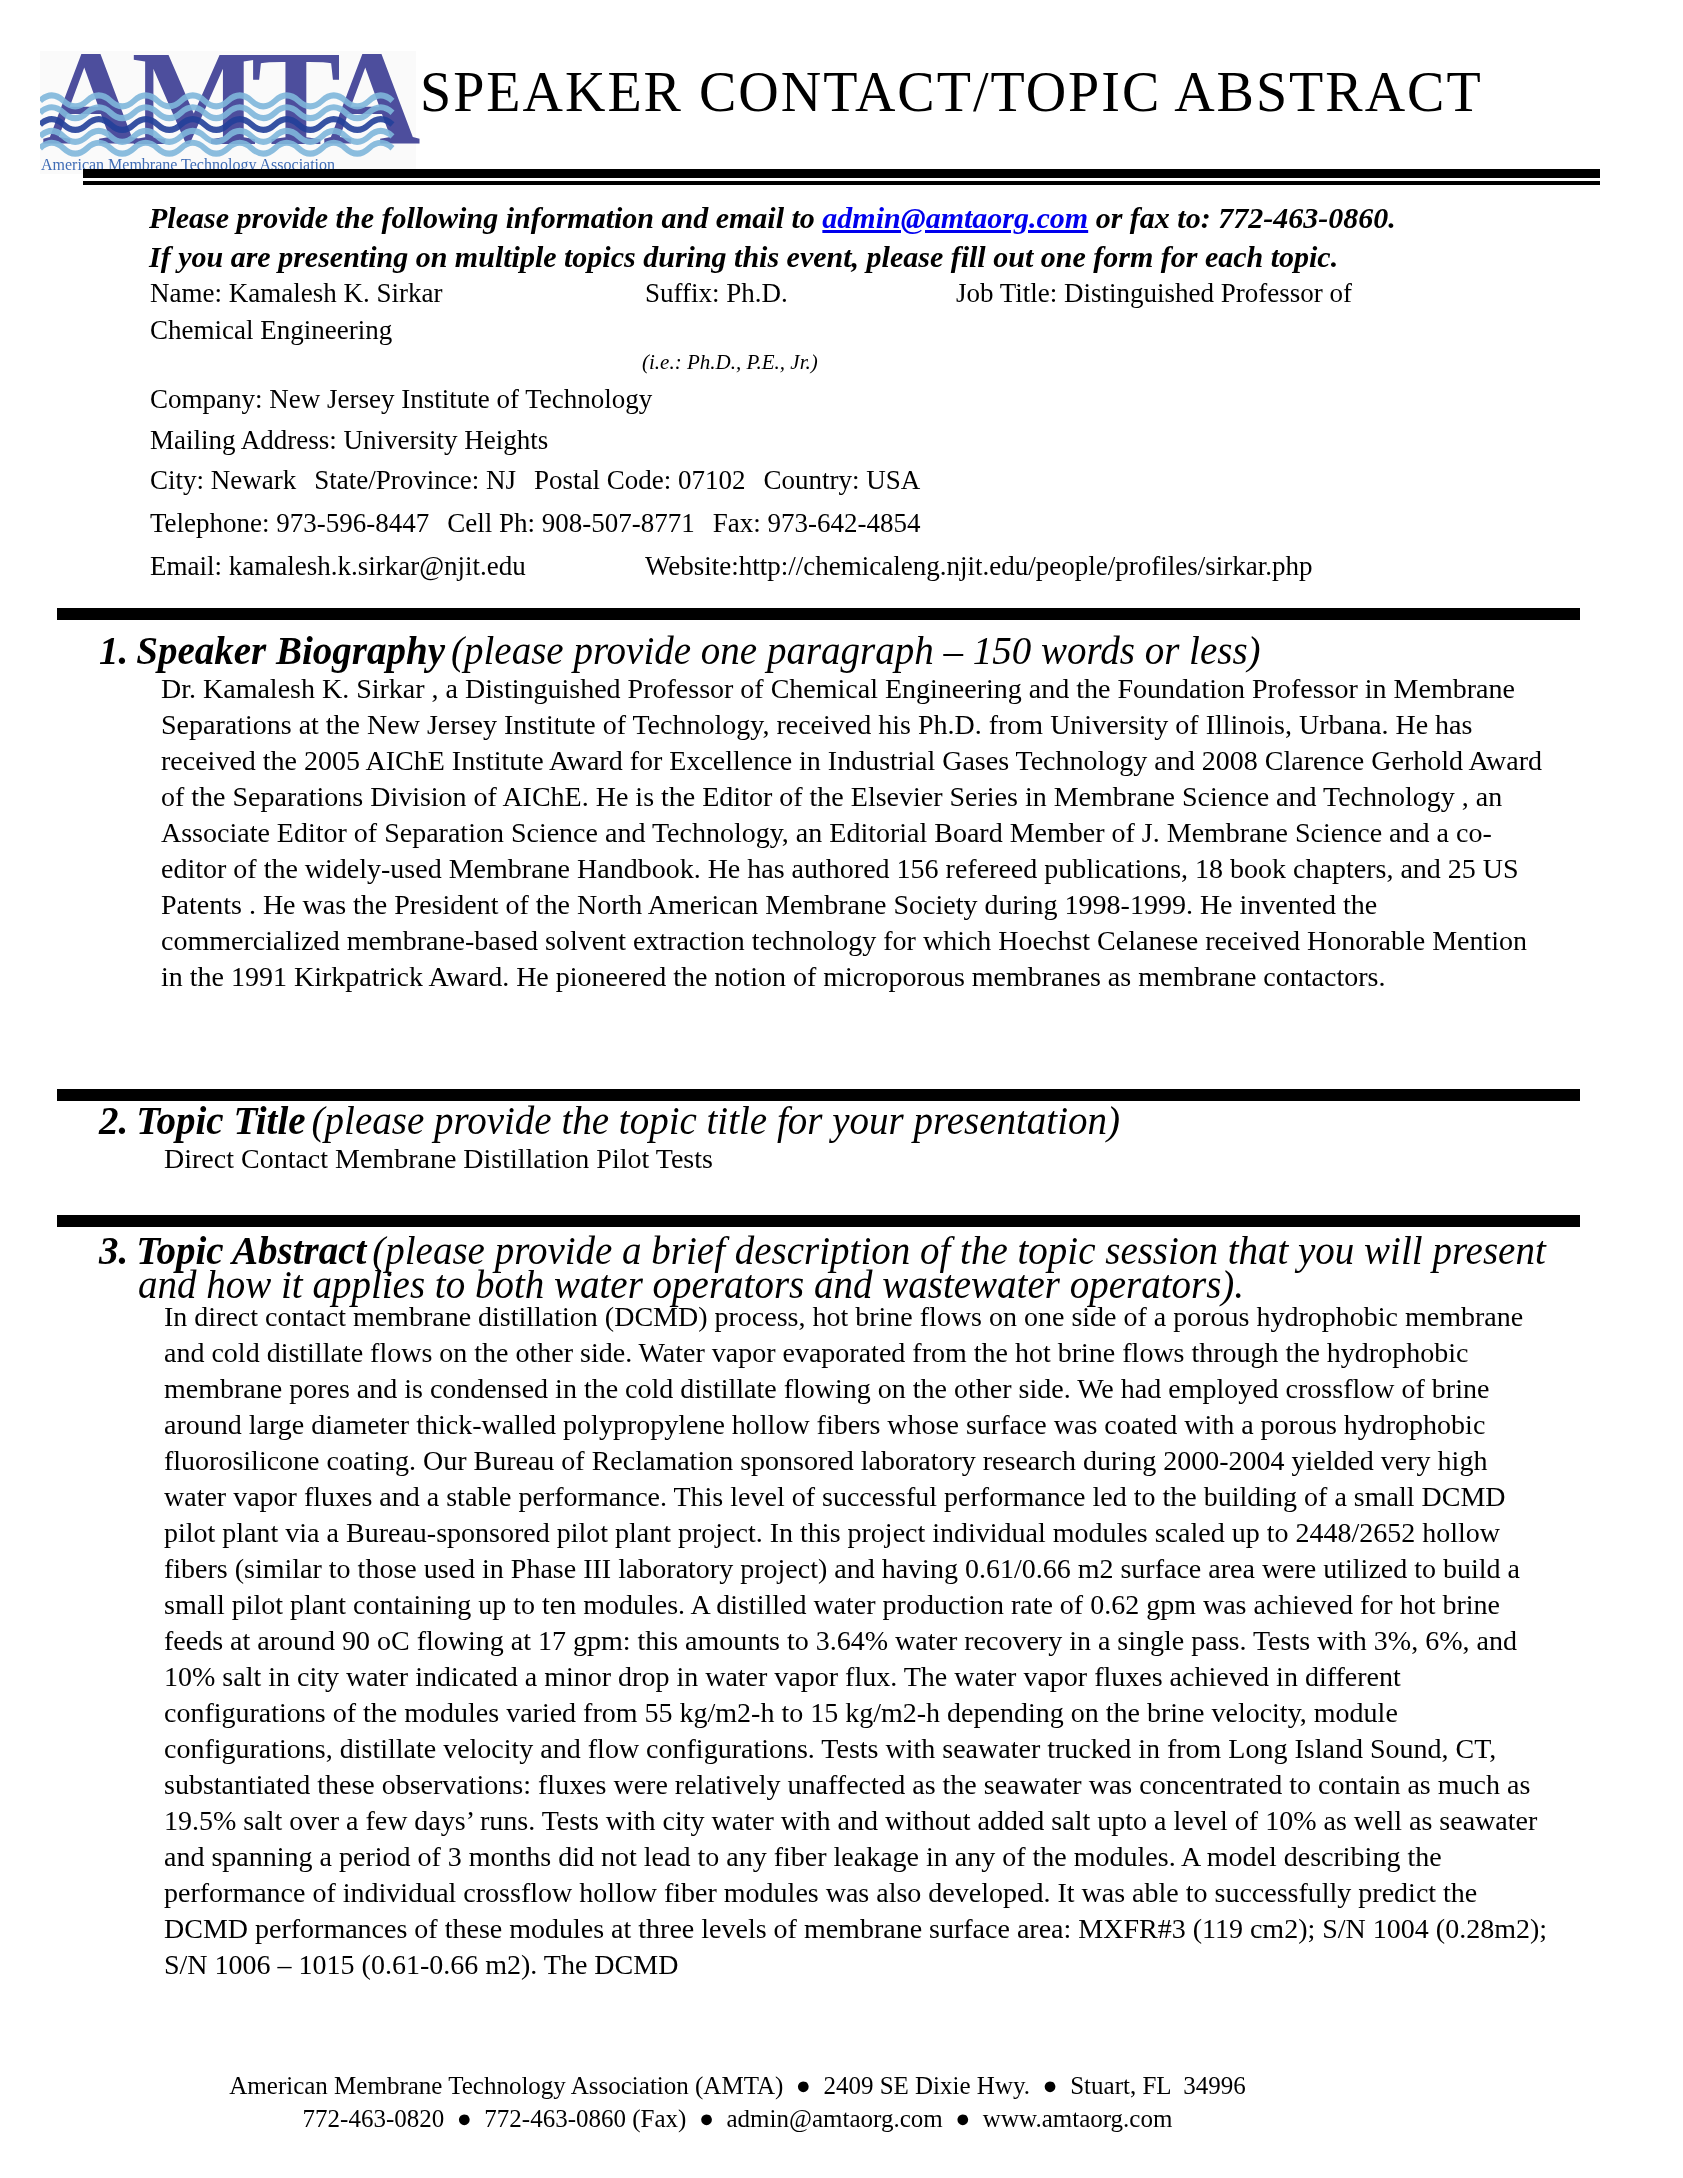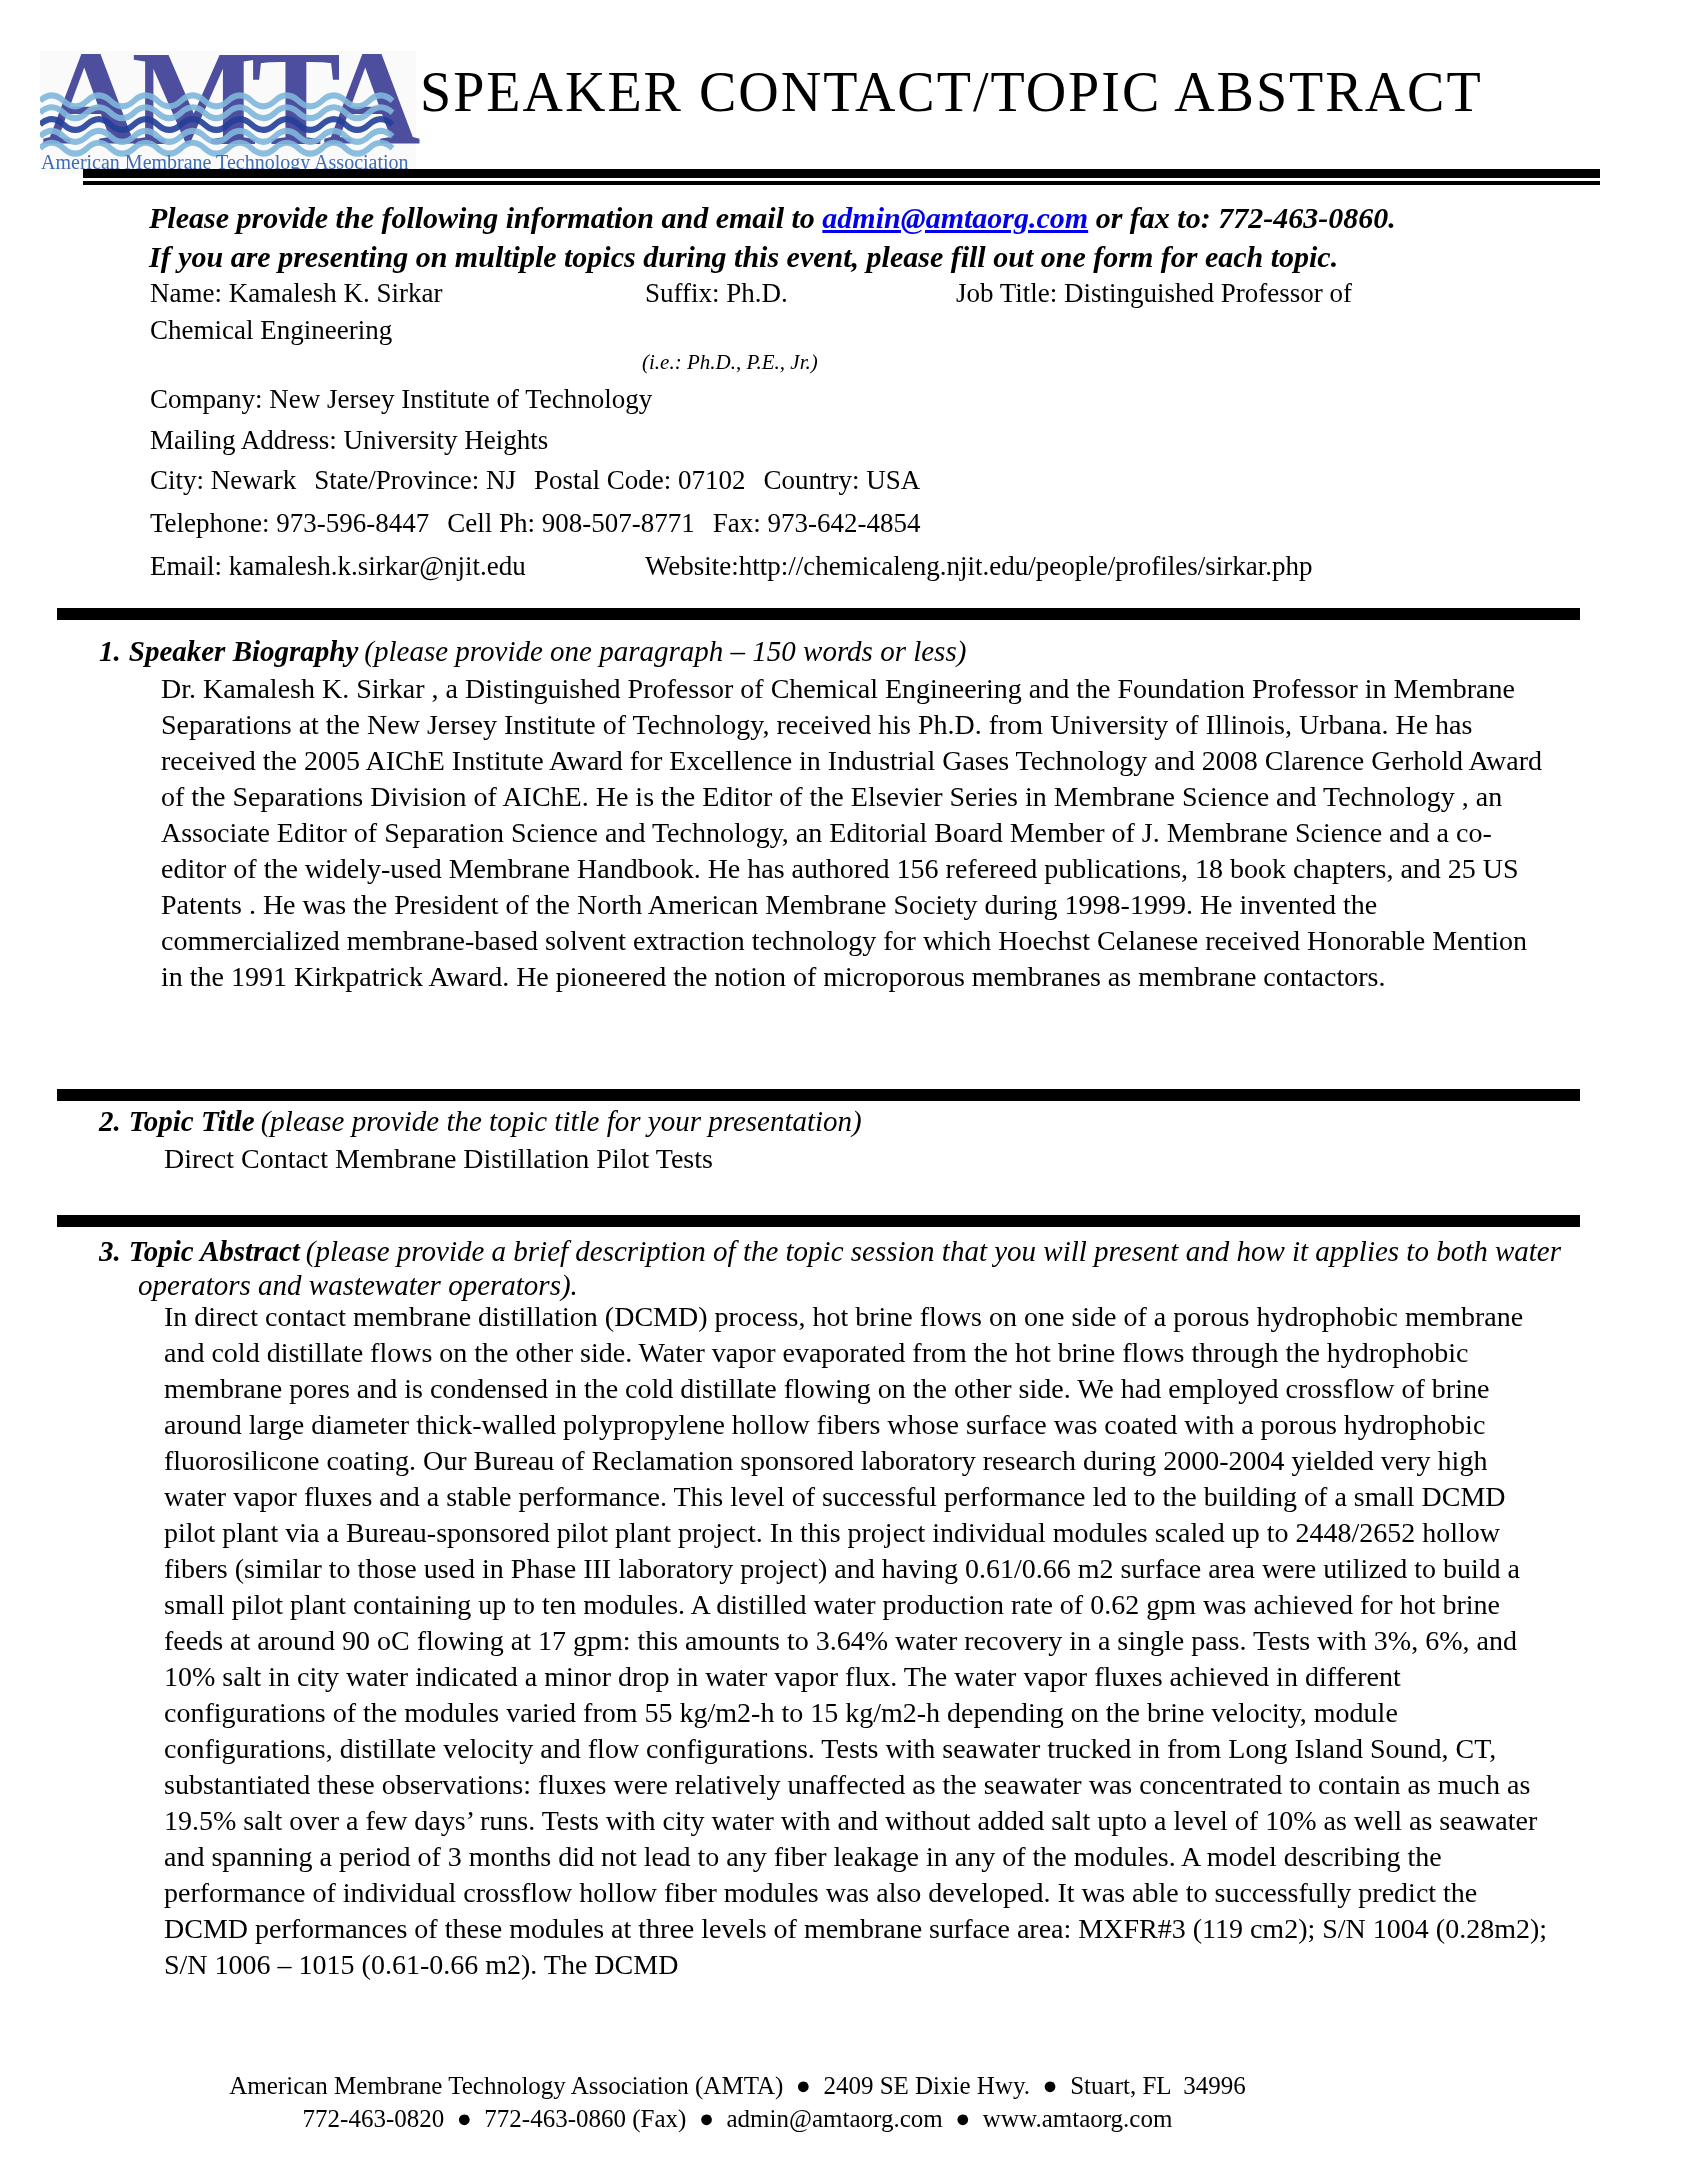--- a/index.html
+++ b/index.html
@@ -10,21 +10,21 @@
   
   .logo { position:absolute; left:40px; top:51px; width:376px; height:123px; background:#fafafa; }
   .logo-acronym {
     position:absolute; left:2px; top:-20px; font-size:135px; line-height:1;
     font-weight:bold; color:#4d4e9d; letter-spacing:-8px; white-space:nowrap;
   }
   .logo-waves { position:absolute; left:0; top:40px; width:376px; height:71px; opacity:.9; }
   .logo-waves .wl { stroke:#7fb7dc; stroke-width:6; fill:none; }
   .logo-waves .wd { stroke:#23409a; stroke-width:6; fill:none; }
   .logo-subtitle {
-    position:absolute; left:1px; bottom:0px; font-size:20px; color:#3f6cb5;
+    position:absolute; left:1px; bottom:0px; font-size:16px; color:#3f6cb5;
     white-space:nowrap; letter-spacing:0px;
   }
   
   .doc-title {
     position:absolute; left:420px; top:63px; margin:0; font-size:56px; line-height:1.05;
     font-weight:normal; letter-spacing:2px; white-space:nowrap;
   }
   .title-rule {
     position:absolute; left:83px; top:169px; width:1517px; height:3px;
     border-top:9px solid #000; border-bottom:4px solid #000;
@@ -32,21 +32,21 @@
   
   .instructions { position:absolute; left:149px; top:198px; width:1366px; font-style:italic; font-weight:bold; font-size:30px; line-height:39px; }
   .email-link { color:#0000ee; cursor:pointer; }
   
   .field { position:absolute; font-size:27px; line-height:31px; white-space:nowrap; }
   .field-hint { position:absolute; font-size:21px; font-style:italic; white-space:nowrap; }
   .pair { margin-right:18px; }
   
   .rule { position:absolute; left:57px; width:1523px; height:12px; background:#000; }
   
-  .sec-head { position:absolute; left:99px; font-size:29px; line-height:34px; font-style:italic; }
+  .sec-head { position:absolute; left:99px; font-size:39px; line-height:34px; font-style:italic; }
   .sec-head.wrap { width:1436px; white-space:normal; padding-left:39px; text-indent:-39px; }
   .sec-num, .sec-title { font-weight:bold; }
   .sec-num { margin-right:8px; }
   .sec-title { margin-right:6px; }
   .body-text { position:absolute; font-size:28px; line-height:36px; font-style:normal; }
   
   .footer { position:absolute; left:0px; top:2069px; width:1475px; text-align:center; font-size:25px; line-height:33px; }
   .footer-line { white-space:pre; }
 </style>
 </head>

